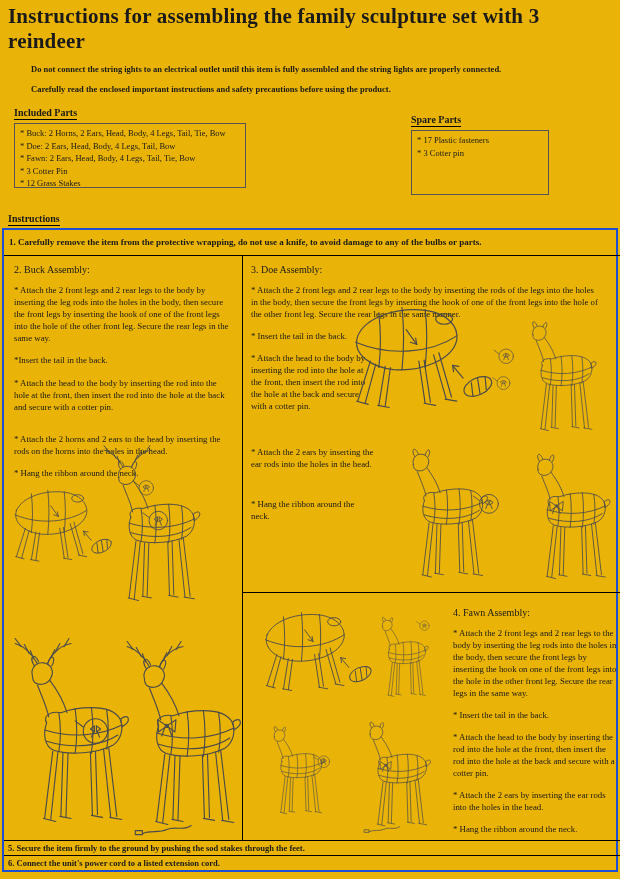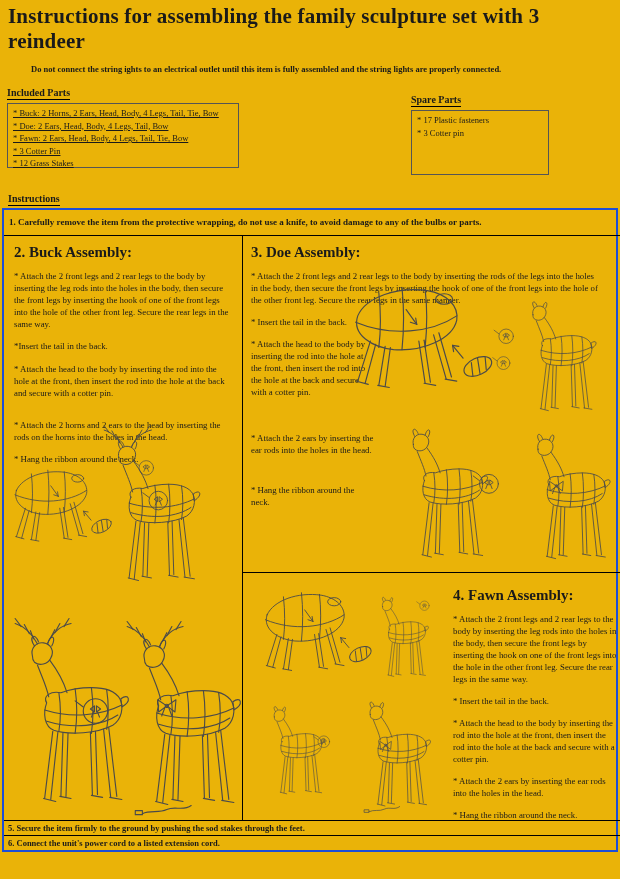--- a/index.html
+++ b/index.html
@@ -4,42 +4,42 @@
 <style>
   html,body { margin:0; padding:0; background:#fff; }
   body { font-family:"Liberation Serif", serif; color:#1a1a1a; width:620px; }
   .page { position:relative; width:620px; height:879px; background:#eab308; overflow:hidden; }
 
   .title { font-size:21px; font-weight:bold; margin:4px 8px 0 8px; letter-spacing:0.2px; }
   .warn { font-size:8.5px; font-weight:bold; margin:10px 8px 0 8px;padding-left:23px; }
 
   .parts-area { position:relative; height:102px; margin-top:8px; }
   .sec-head { display:inline-block; font-size:10px; font-weight:bold; border-bottom:1px solid #000; padding-bottom:1px; }
-  .included { position:absolute; left:7px; top:0; width:232px;text-decoration:underline; }
+  .included { position:absolute; left:14px; top:0; width:232px; }
   .spare { position:absolute; left:411px; top:7px; width:138px; }
   .parts-box { border:1px solid #555; margin-top:3px; padding:3px 5px 4px 5px; }
   .included .parts-box { height:56px; }
   .spare .parts-box { height:56px; }
   .parts-box div { font-size:8.5px; line-height:12.6px; white-space:nowrap; }
 
   .instr-head-wrap { margin:4px 0 2px 8px; }
 
   .main-table { margin:0 2px; border:2px solid #1d4ed8; display:grid;
                 grid-template-columns:239px 1fr; grid-template-rows:26px 337px 247px 15px 15px; }
   .step-row { font-size:8.5px; font-weight:bold; }
   .step1-row { grid-column:1/3; grid-row:1; border-bottom:1px solid #000; padding:7px 5px 0 5px; font-size:9px; }
   .step5-row { grid-column:1/3; grid-row:4; border-top:1px solid #000; line-height:14px; padding-left:4px; }
   .step6-row { grid-column:1/3; grid-row:5; border-top:1px solid #000; line-height:14px; padding-left:4px; }
 
   .buck-cell { grid-column:1; grid-row:2/4; border-right:1px solid #000; position:relative; }
   .doe-cell  { grid-column:2; grid-row:2; border-bottom:1px solid #000; position:relative; }
   .fawn-cell { grid-column:2; grid-row:3; position:relative; display:flex; }
 
   .cell-pad { padding:8px 10px 0 10px; }
-  .asm-head { font-size:15px; font-weight:bold; margin-bottom:9px; }
+  .asm-head { font-size:10px; font-weight:normal; margin-bottom:9px; }
   .bullet { font-size:8.8px; line-height:12px; margin-bottom:10px; }
 
   .buck-cell .bullet { width:218px; }
   .buck-cell .b2 { margin-bottom:11px; }
   .buck-cell .b3 { margin-bottom:20px; }
 
   .doe-cell .cell-pad { padding:8px 10px 0 8px; }
   .doe-cell .b1 { width:352px; }
   .doe-cell .b2 { width:200px; }
   .doe-cell .b3 { width:122px; margin-bottom:34px; }
@@ -152,20 +152,21 @@
       <path d="M0,0 C-8,6 -16,0 -24,4 C-32,8 -40,4 -48,8"></path>
       <rect x="-55" y="5" width="7" height="4"></rect>
     </g>
   </defs>
 </svg>
 
 <div class="page">
 
   <h1 class="title">Instructions for assembling the family sculpture set with 3 reindeer</h1>
   <p class="warn">Do not connect the string ights to an electrical outlet until this item is fully assembled and the string lights are properly connected.</p>
+  <p class="warn">Carefully read the enclosed important instructions and safety precautions before using the product.</p>
 
   <div class="parts-area">
     <div class="included">
       <span class="sec-head">Included Parts</span>
       <div class="parts-box">
         <div>* Buck: 2 Horns, 2 Ears, Head, Body, 4 Legs, Tail, Tie, Bow</div>
         <div>* Doe: 2 Ears, Head, Body, 4 Legs, Tail, Bow</div>
         <div>* Fawn: 2 Ears, Head, Body, 4 Legs, Tail, Tie, Bow</div>
         <div>* 3 Cotter Pin</div>
         <div>* 12 Grass Stakes</div>

